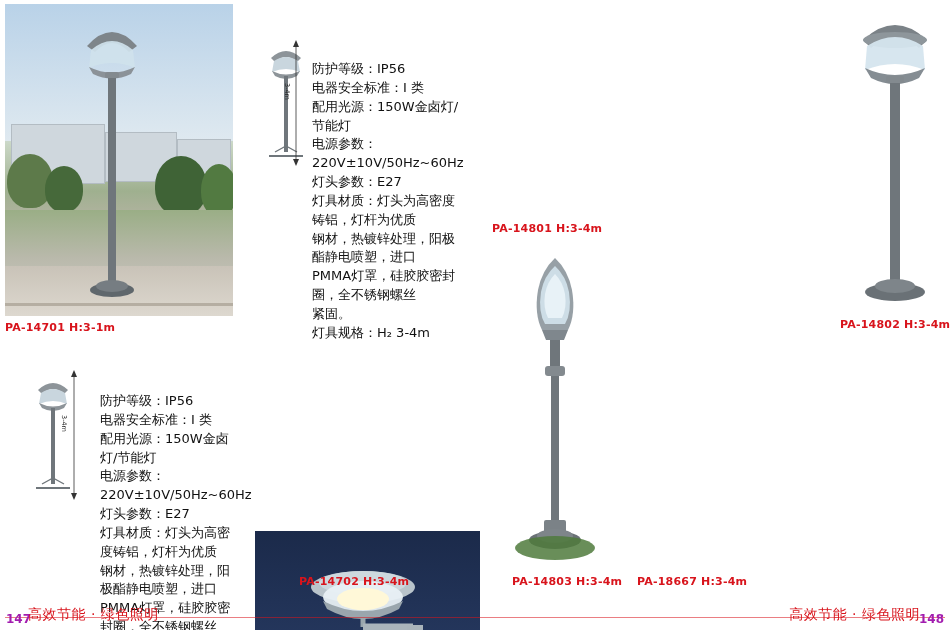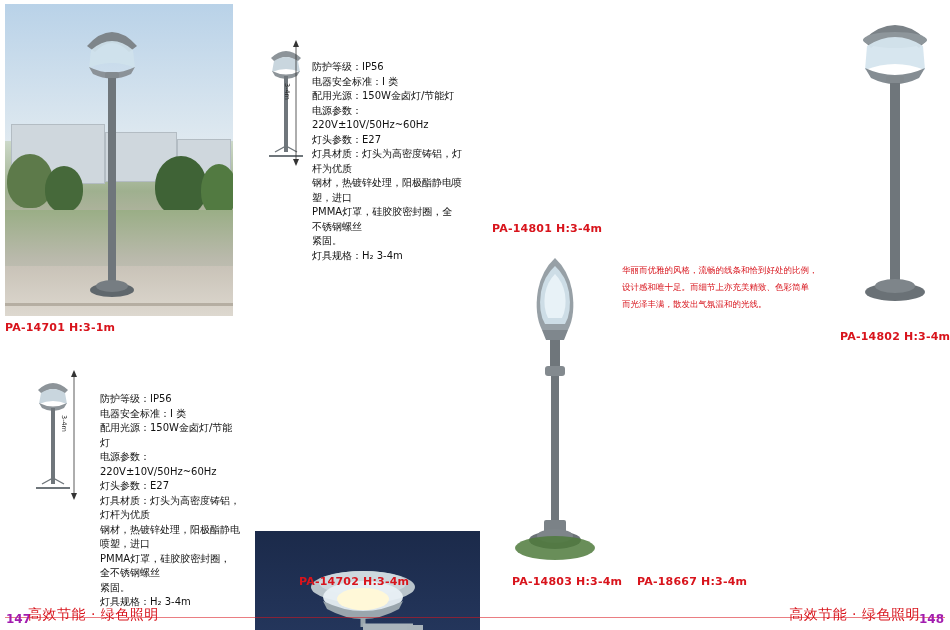--- a/index.html
+++ b/index.html
@@ -15,21 +15,21 @@
   
   .abs{position:absolute;}
   .caption{
     color:#d8141c;
     font-size:11px;
     font-weight:bold;
     letter-spacing:0.2px;
     white-space:nowrap;
   }
   .spec{
-    font-size:10px;
+    font-size:13px;
     line-height:1.45;
     color:#111;
     white-space:pre-line;
   }
   .redtext{
     color:#d8141c;
     font-size:8.5px;
     line-height:2.0;
     white-space:pre-line;
   }
@@ -160,25 +160,22 @@
   <svg class="abs" style="left:845px;top:4px;width:100px;height:310px;" viewBox="0 0 100 310">
     <path d="M18 36 Q50 6 82 36 L74 44 Q50 22 26 44 Z" fill="#7b8287"></path>
     <ellipse cx="50" cy="36" rx="32" ry="8" fill="#8e969b"></ellipse>
     <path d="M22 42 Q50 24 78 42 L80 66 Q50 54 20 66 Z" fill="#d5e5ee" opacity="0.95"></path>
     <path d="M20 64 Q50 78 80 64 L74 74 Q50 86 26 74 Z" fill="#858d93"></path>
     <rect x="45" y="74" width="10" height="206" fill="#6f767b"></rect>
     <rect x="41" y="72" width="18" height="7" rx="2" fill="#838a8f"></rect>
     <ellipse cx="50" cy="288" rx="30" ry="9" fill="#6a7176"></ellipse>
     <ellipse cx="50" cy="282" rx="20" ry="7" fill="#7e858a"></ellipse>
   </svg>
-  <div class="abs caption" style="left:840px;top:318px;margin-top:12px;">PA-14802 H:3-4m</div>
-
-  <div class="abs redtext" style="left:622px;top:262px;width:215px;">华丽而优雅的风格，流畅的线条和恰到好处的比例，
-设计感和唯十足。而细节上亦充美精致、色彩简单
-而光泽丰满，散发出气氛温和的光线。</div>
+  <div class="abs caption" style="left:840px;top:318px;">PA-14802 H:3-4m</div>
+
 
   <svg class="abs" style="left:512px;top:248px;width:86px;height:320px;" viewBox="0 0 86 320">
     <path d="M43 10 Q30 22 26 42 Q22 66 30 82 L56 82 Q64 66 60 42 Q56 22 43 10 Z" fill="#97a0a6"></path>
     <path d="M43 18 Q32 28 29 44 Q26 64 33 76 L53 76 Q60 64 57 44 Q54 28 43 18 Z" fill="#cddde6"></path>
     <path d="M43 26 Q35 34 33 46 Q31 60 36 70 L50 70 Q55 60 53 46 Q51 34 43 26 Z" fill="#e8f2f7"></path>
     <path d="M30 82 L56 82 L52 92 L34 92 Z" fill="#7f878d"></path>
     <rect x="38" y="92" width="10" height="28" fill="#6f767b"></rect>
     <rect x="33" y="118" width="20" height="10" rx="3" fill="#838a8f"></rect>
     <rect x="39" y="128" width="8" height="146" fill="#6f767b"></rect>
     <rect x="32" y="272" width="22" height="14" rx="2" fill="#7b8287"></rect>

